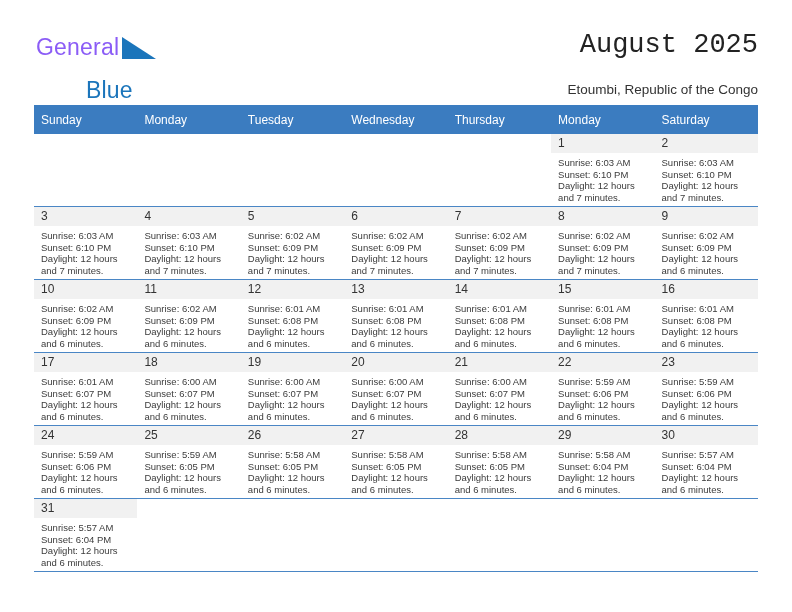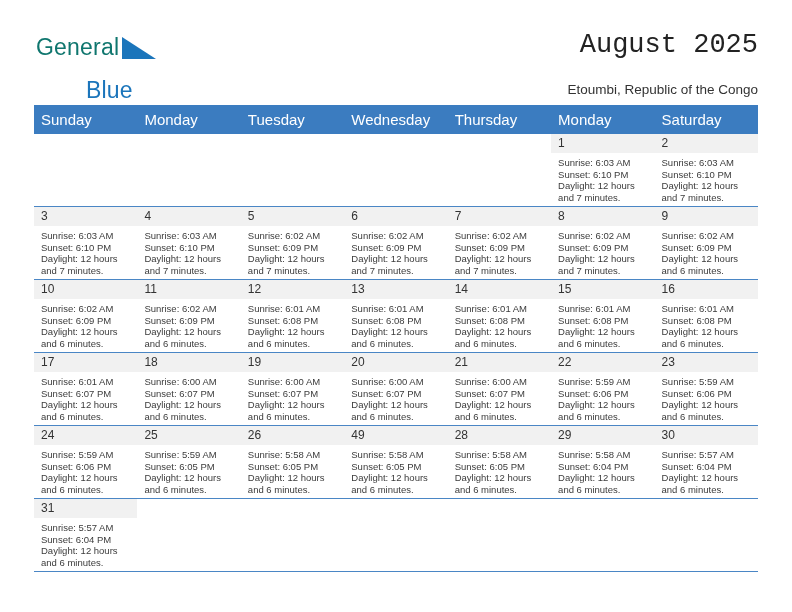--- a/index.html
+++ b/index.html
@@ -37,21 +37,21 @@
     top: 6px;
     width: 230px;
     height: 62px;
   }
   .brand-general {
     position: absolute;
     left: 2px;
     top: 0;
     font-size: 23px;
     letter-spacing: 0.2px;
-    color: #0f766e;
+    color: #8b5cf6;
     font-family: "Liberation Sans", sans-serif;
   }
   .brand-blue {
     position: absolute;
     left: 52px;
     top: 22px;
     font-size: 23px;
     letter-spacing: 0.2px;
     color: #1b75bb;
     font-family: "Liberation Sans", sans-serif;
@@ -93,21 +93,21 @@
     left: 34px;
     top: 105px;
     width: 724px;
     border-collapse: collapse;
     table-layout: fixed;
   }
 
   .calendar th {
     background: #3b7cc0;
     color: #ffffff;
-    font-size: 15px;
+    font-size: 12px;
     font-weight: normal;
     text-align: left;
     padding: 5px 0 5px 7px;
     height: 19px;
     vertical-align: middle;
     border: none;
   }
 
   .calendar td {
     vertical-align: top;
@@ -505,21 +505,21 @@
               <div class="daylines">
                 <div>Sunrise: 5:58 AM</div>
                 <div>Sunset: 6:05 PM</div>
                 <div>Daylight: 12 hours</div>
                 <div>and 6 minutes.</div>
               </div>
             </div>
           </td>
           <td>
             <div class="daycell">
-              <div class="daynum-band">49</div>
+              <div class="daynum-band">27</div>
               <div class="daylines">
                 <div>Sunrise: 5:58 AM</div>
                 <div>Sunset: 6:05 PM</div>
                 <div>Daylight: 12 hours</div>
                 <div>and 6 minutes.</div>
               </div>
             </div>
           </td>
           <td>
             <div class="daycell">

